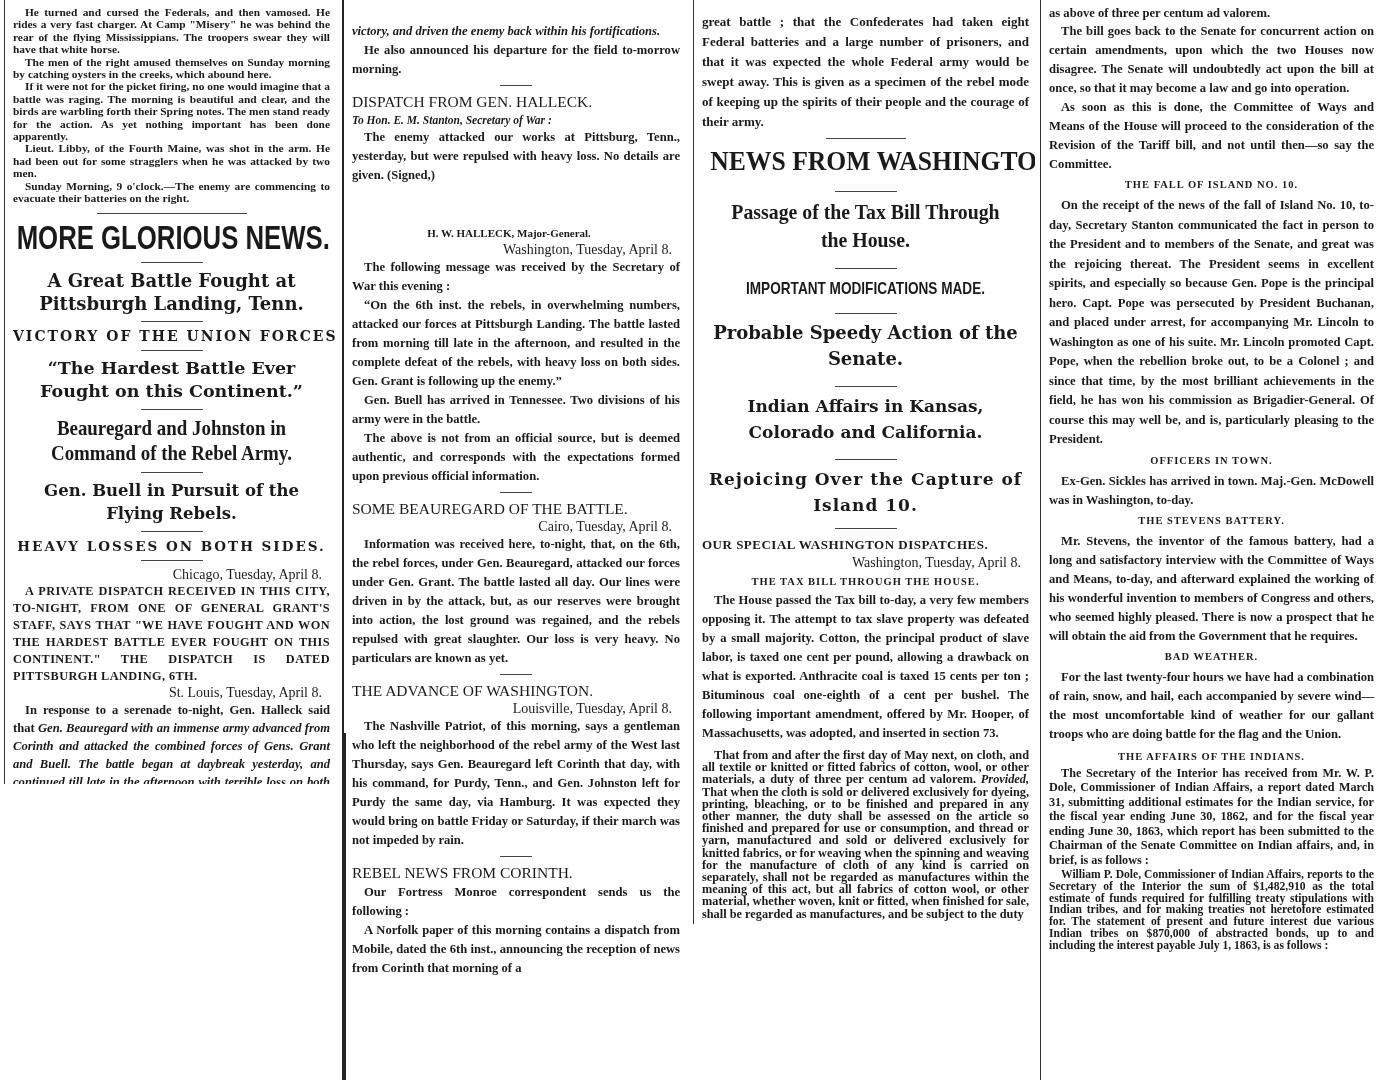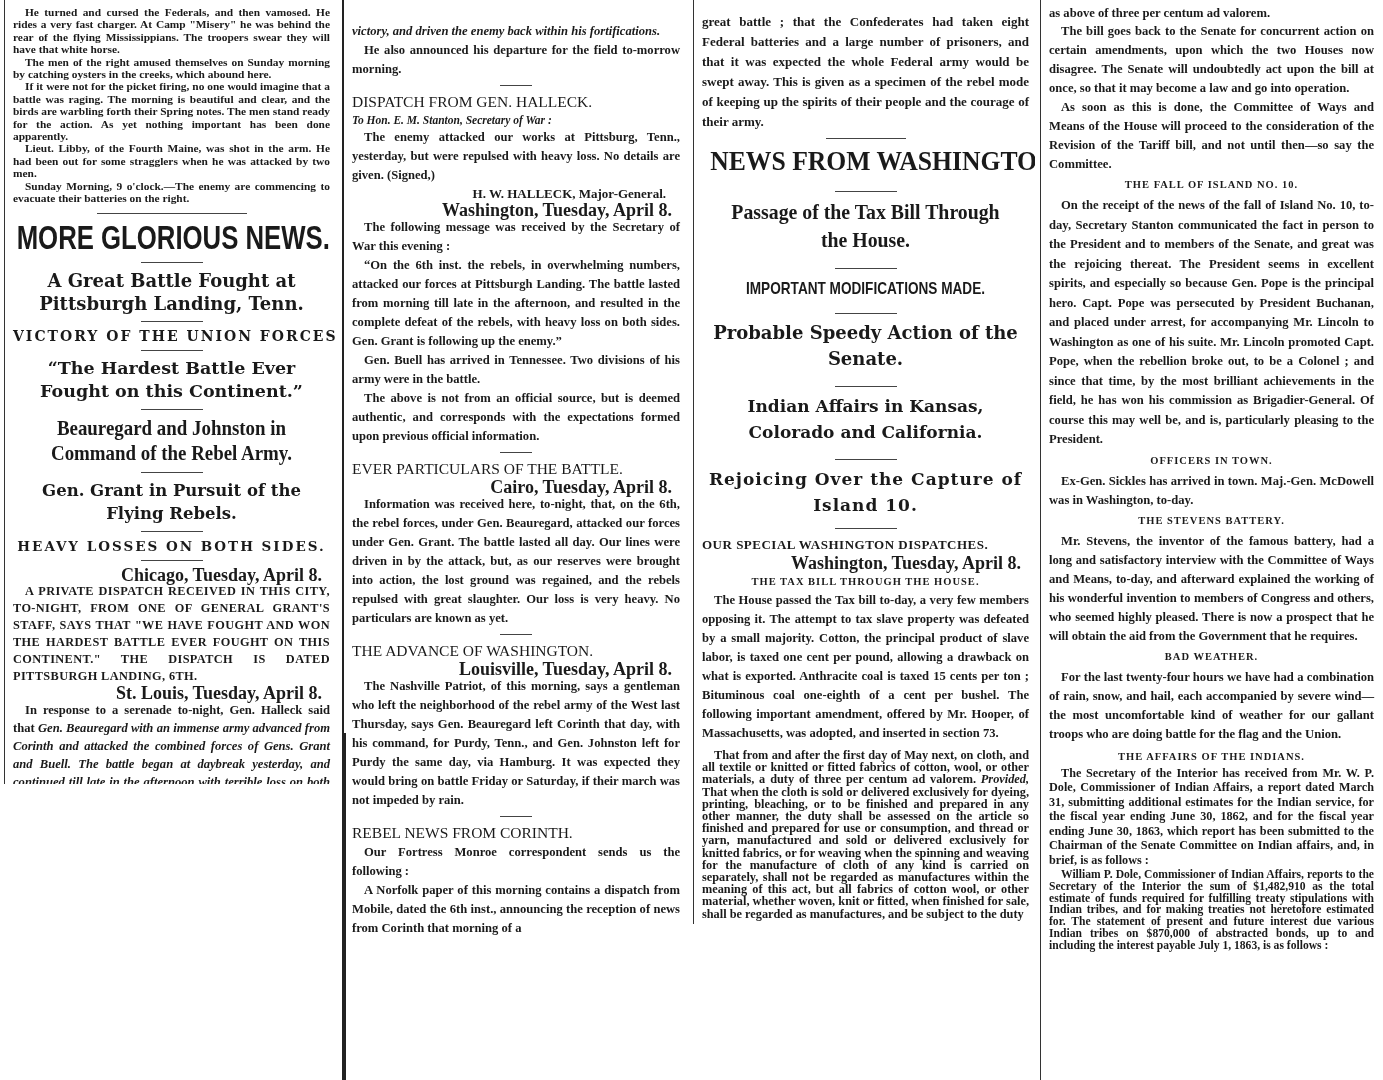--- a/index.html
+++ b/index.html
@@ -11,31 +11,31 @@
   .c2 { left:342px; width:344px; height:1080px; border-left:2px solid #222; padding:0 6px 0 8px; }
   .c3 { left:693px; width:342px; height:924px; border-left:1.5px solid #333; padding:0 6px 0 8px; }
   .c4 { left:1040px; width:340px; height:1080px; border-left:1.5px solid #333; padding:0 6px 0 8px; }
   p { margin:0; text-align:justify; font-size:12.6px; line-height:16px; font-weight:bold; text-indent:12px; }
   p.noind { text-indent:0; }
   p.small { font-size:11.4px; line-height:12.4px; }
   p.tiny { font-size:11.6px; line-height:12.2px; }
   .it { font-style:italic; }
   .rule { height:0; border-top:1.5px solid #444; margin:6px auto; width:62px; }
   .rule.short { width:32px; }
-  .dateline { text-align:right; font-size:18px; font-weight:bold; line-height:16px; padding-right:8px; }
+  .dateline { text-align:right; font-size:14px; font-weight:normal; line-height:16px; padding-right:8px; }
   .h-big { font-family:"Liberation Sans", sans-serif; font-weight:bold; font-size:33px; letter-spacing:0px;
            text-align:center; line-height:36px; transform:scaleX(0.78); transform-origin:center; white-space:nowrap; margin:4px -40px; }
   .h-slab  { font-family:"DejaVu Serif", serif; font-weight:bold; text-align:center; font-size:18px; line-height:23px; }
   .h-caps  { font-family:"DejaVu Serif", serif; font-weight:bold; text-align:center; font-size:14.5px; letter-spacing:1.5px; white-space:nowrap; }
   .h-cond  { font-family:"Liberation Serif", serif; font-weight:bold; text-align:center; font-size:21px; line-height:25px; transform:scaleX(0.9); }
   .h-sec   { font-family:"Liberation Serif", serif; font-size:15.5px; line-height:20px; font-weight:normal; white-space:nowrap; }
   .h-sub   { font-family:"Liberation Serif", serif; text-align:center; font-size:10.5px; font-weight:bold; letter-spacing:1px; line-height:14px; }
   .h-wash  { font-family:"Liberation Serif", serif; font-weight:bold; text-align:center; font-size:27px; line-height:32px; white-space:nowrap; transform:scaleX(0.95); }
   .h-sans  { font-family:"Liberation Sans", sans-serif; font-weight:bold; text-align:center; font-size:17px; transform:scaleX(0.8); white-space:nowrap; margin:0 -30px; }
-  .sig { text-align:right; font-weight:bold; font-size:13px; line-height:17px; padding-right:14px; }
+  .sig { text-align:center; font-weight:bold; font-size:11px; line-height:17px; padding-right:14px;margin-top:40px; }
 </style>
 </head>
 <body>
 
 <div class="col c1">
   <p class="small" style="margin-top:4px">He turned and cursed the Federals, and then vamosed. He rides a very fast charger. At Camp "Misery" he was behind the rear of the flying Mississippians. The troopers swear they will have that white horse.</p>
   <p class="small">The men of the right amused themselves on Sunday morning by catching oysters in the creeks, which abound here.</p>
   <p class="small">If it were not for the picket firing, no one would imagine that a battle was raging. The morning is beautiful and clear, and the birds are warbling forth their Spring notes. The men stand ready for the action. As yet nothing important has been done apparently.</p>
   <p class="small">Lieut. Libby, of the Fourth Maine, was shot in the arm. He had been out for some stragglers when he was attacked by two men.</p>
   <p class="small">Sunday Morning, 9 o'clock.—The enemy are commencing to evacuate their batteries on the right.</p>
@@ -43,21 +43,21 @@
   <div class="h-big">MORE GLORIOUS NEWS.</div>
   <div class="rule"></div>
   <div class="h-slab" style="padding:0 10px">A Great Battle Fought at Pittsburgh Landing, Tenn.</div>
   <div class="rule"></div>
   <div class="h-caps" style="font-size:14px;letter-spacing:2px">VICTORY OF THE UNION FORCES.</div>
   <div class="rule"></div>
   <div class="h-slab" style="font-size:17.5px;padding:0 6px">“The Hardest Battle Ever Fought on this Continent.”</div>
   <div class="rule"></div>
   <div class="h-cond">Beauregard and Johnston in Command of the Rebel Army.</div>
   <div class="rule"></div>
-  <div class="h-slab" style="font-size:16.5px;padding:0 6px">Gen. Grant in Pursuit of the Flying Rebels.</div>
+  <div class="h-slab" style="font-size:16.5px;padding:0 6px">Gen. Buell in Pursuit of the Flying Rebels.</div>
   <div class="rule"></div>
   <div class="h-caps" style="font-size:13.5px;letter-spacing:2px">HEAVY LOSSES ON BOTH SIDES.</div>
   <div class="rule"></div>
   <div class="dateline">Chicago, Tuesday, April 8.</div>
   <p style="font-size:12.3px;line-height:17px;letter-spacing:0.4px">A PRIVATE DISPATCH RECEIVED IN THIS CITY, TO-NIGHT, FROM ONE OF GENERAL GRANT'S STAFF, SAYS THAT "WE HAVE FOUGHT AND WON THE HARDEST BATTLE EVER FOUGHT ON THIS CONTINENT." THE DISPATCH IS DATED PITTSBURGH LANDING, 6TH.</p>
   <div class="dateline">St. Louis, Tuesday, April 8.</div>
   <p style="line-height:18px"><span>In response to a serenade to-night, Gen. Halleck said that </span><span class="it">Gen. Beauregard with an immense army advanced from Corinth and attacked the combined forces of Gens. Grant and Buell. The battle began at daybreak yesterday, and continued till late in the afternoon with terrible loss on both sides. We have gained a complete</span></p>
 </div>
 <div class="c1b"></div>
 
@@ -68,21 +68,21 @@
   <div class="h-sec">DISPATCH FROM GEN. HALLECK.</div>
   <p class="noind it" style="font-size:11.5px">To Hon. E. M. Stanton, Secretary of War :</p>
   <p style="line-height:19px">The enemy attacked our works at Pittsburg, Tenn., yesterday, but were repulsed with heavy loss. No details are given.            (Signed,)</p>
   <div class="sig">H. W. HALLECK, Major-General.</div>
   <div class="dateline">Washington, Tuesday, April 8.</div>
   <p style="line-height:19px">The following message was received by the Secretary of War this evening :</p>
   <p style="line-height:19px">“On the 6th inst. the rebels, in overwhelming numbers, attacked our forces at Pittsburgh Landing. The battle lasted from morning till late in the afternoon, and resulted in the complete defeat of the rebels, with heavy loss on both sides. Gen. Grant is following up the enemy.”</p>
   <p style="line-height:19px">Gen. Buell has arrived in Tennessee. Two divisions of his army were in the battle.</p>
   <p style="line-height:19px">The above is not from an official source, but is deemed authentic, and corresponds with the expectations formed upon previous official information.</p>
   <div class="rule short"></div>
-  <div class="h-sec">EVER PARTICULARS OF THE BATTLE.</div>
+  <div class="h-sec">SOME BEAUREGARD OF THE BATTLE.</div>
   <div class="dateline">Cairo, Tuesday, April 8.</div>
   <p style="line-height:19px">Information was received here, to-night, that, on the 6th, the rebel forces, under Gen. Beauregard, attacked our forces under Gen. Grant. The battle lasted all day. Our lines were driven in by the attack, but, as our reserves were brought into action, the lost ground was regained, and the rebels repulsed with great slaughter. Our loss is very heavy. No particulars are known as yet.</p>
   <div class="rule short"></div>
   <div class="h-sec">THE ADVANCE OF WASHINGTON.</div>
   <div class="dateline">Louisville, Tuesday, April 8.</div>
   <p style="line-height:19px">The Nashville Patriot, of this morning, says a gentleman who left the neighborhood of the rebel army of the West last Thursday, says Gen. Beauregard left Corinth that day, with his command, for Purdy, Tenn., and Gen. Johnston left for Purdy the same day, via Hamburg. It was expected they would bring on battle Friday or Saturday, if their march was not impeded by rain.</p>
   <div class="rule short"></div>
   <div class="h-sec">REBEL NEWS FROM CORINTH.</div>
   <p style="line-height:19px">Our Fortress Monroe correspondent sends us the following :</p>
   <p style="line-height:19px">A Norfolk paper of this morning contains a dispatch from Mobile, dated the 6th inst., announcing the reception of news from Corinth that morning of a</p>

